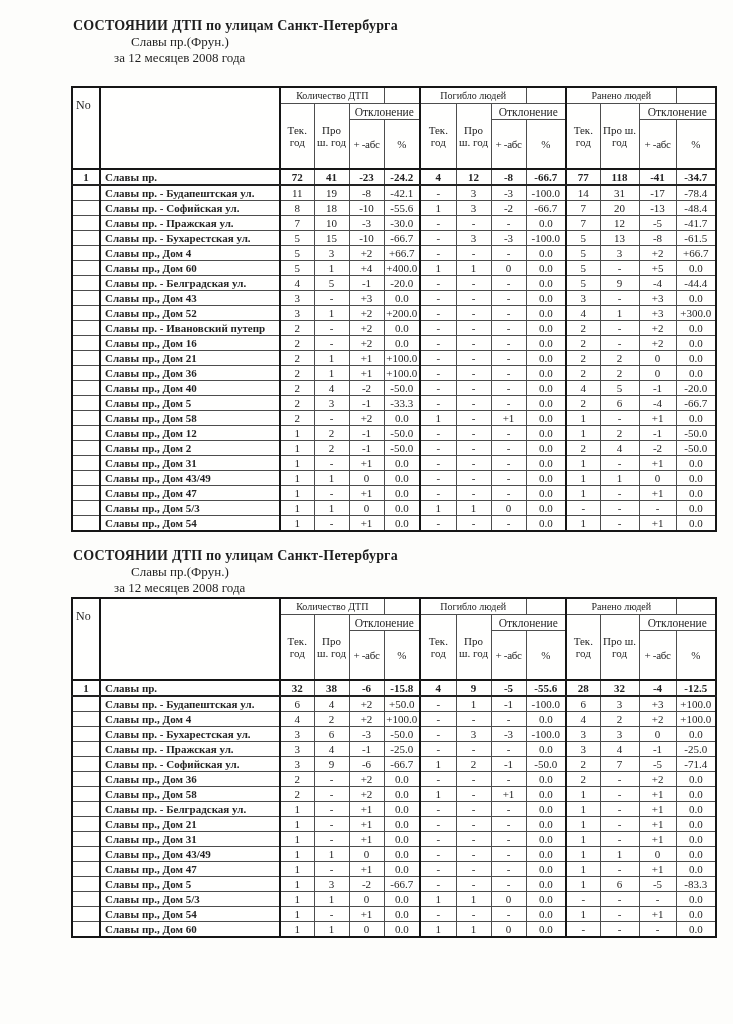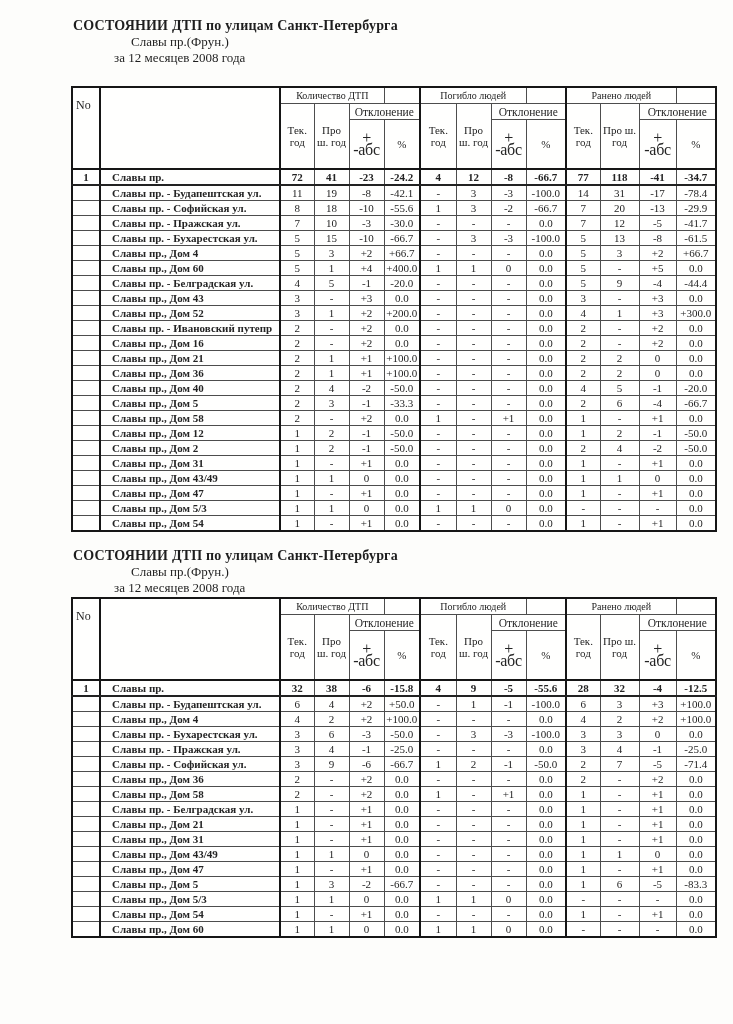--- a/index.html
+++ b/index.html
@@ -45,29 +45,29 @@
   .hr1 td{height:15px;}
   .hr2 td{height:15px;}
   .hr3 td{height:48px;}
   .gl{font-size:10px;}
   .c-no-h{
     vertical-align:top;text-align:left;
     padding:11px 0 0 3px;font-size:12px;
   }
   .yr{font-size:11px;}
   .dev{font-size:11.5px;}
-  .abs{font-size:16px;letter-spacing:-.3px;}
+  .abs{font-size:11px;letter-spacing:-.3px;}
   
   .grp{border-left:2px solid #161616;}
   .c-name{border-left:2px solid #161616;font-weight:bold;}
   tbody tr:first-child td{border-top:2px solid #161616;}
   tr.bold td{font-weight:700;border-bottom:2px solid #222;}
   
   tbody td{height:14px;white-space:nowrap;}
-  tbody .c-name{text-align:left;padding-left:11px;}
+  tbody .c-name{text-align:left;padding-left:4px;}
 </style>
 </head>
 <body>
 
 <section class="report sec1">
   <div class="title-block">
       <div class="title-line line-0">СОСТОЯНИИ ДТП по улицам Санкт-Петербурга</div>
       <div class="title-line line-1">Славы пр.(Фрун.)</div>
       <div class="title-line line-2">за 12 месяцев 2008 года</div>
     </div>
@@ -160,21 +160,21 @@
           <td class="num">18</td>
           <td class="num">-10</td>
           <td class="num">-55.6</td>
           <td class="grp num">1</td>
           <td class="num">3</td>
           <td class="num">-2</td>
           <td class="num">-66.7</td>
           <td class="grp num">7</td>
           <td class="num">20</td>
           <td class="num">-13</td>
-          <td class="num">-29.9</td>
+          <td class="num">-48.4</td>
         </tr>
         <tr>
           <td class="c-no"></td>
           <td class="c-name">Славы пр. - Пражская ул.</td>
           <td class="grp num">7</td>
           <td class="num">10</td>
           <td class="num">-3</td>
           <td class="num">-30.0</td>
           <td class="grp num">-</td>
           <td class="num">-</td>

